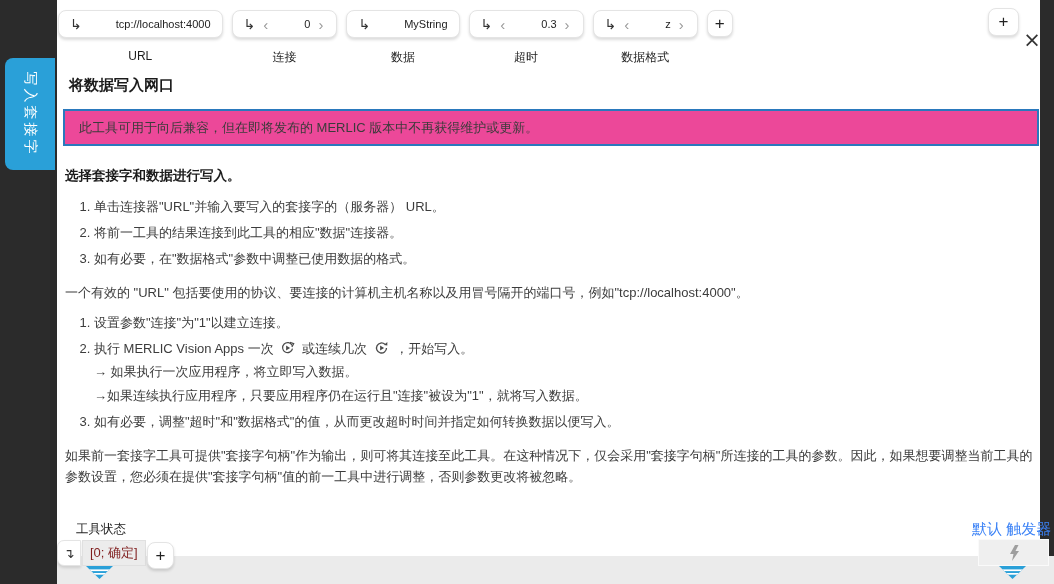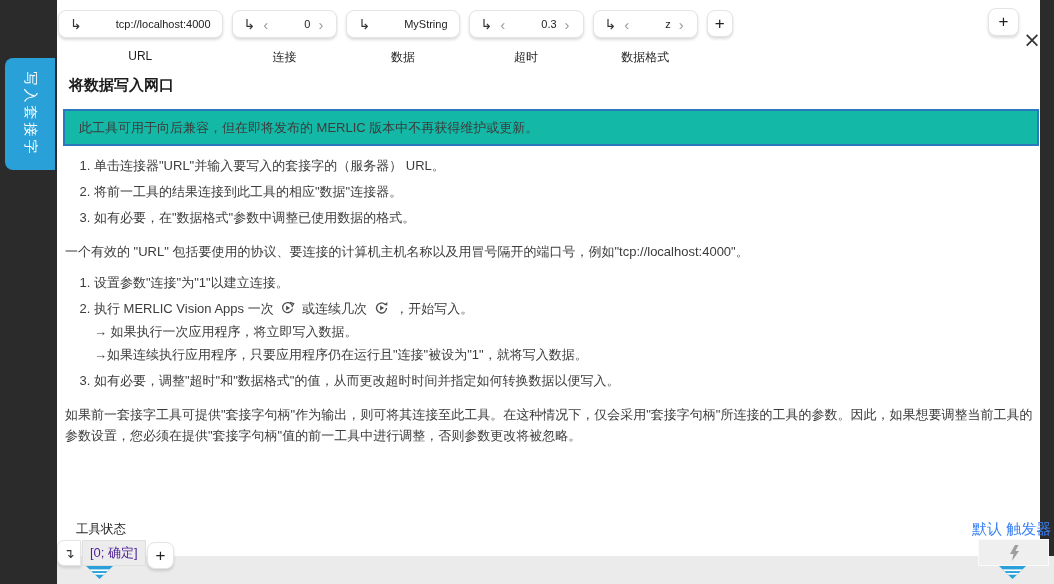--- a/index.html
+++ b/index.html
@@ -53,21 +53,21 @@
   .close-btn {
     position:absolute; left:1021px; top:29px; width:22px; height:22px;
     font-size:21px; color:#333; line-height:22px; text-align:center; cursor:pointer;
     font-family:"DejaVu Sans",sans-serif;
   }
 
   
   .content { position:absolute; left:63px; top:73px; width:976px; font-size:13px; line-height:1.62; }
   .doc-title { font-size:15px; font-weight:bold; color:#1b1b1b; margin-left:6px; }
   .notice {
-    margin-top:12px; border:2px solid #2a79bd; background:#14b8a6;
+    margin-top:12px; border:2px solid #2a79bd; background:#ec4899;
     padding:6px 14px; color:#3b3b3b; font-size:13px;
   }
   .section-h { margin-top:19px; margin-left:2px; font-size:13.5px; font-weight:bold; color:#1b1b1b; }
   ol { margin-top:9px; padding-left:31px; }
   ol li { margin-bottom:5px; }
   .para { margin-top:13px; margin-left:2px; }
   .sub-line { margin-top:2px; }
   .inline-ico { display:inline-block; width:15px; height:14px; vertical-align:-2px; margin:0 3px; }
 
   
@@ -75,21 +75,21 @@
   .status-conn {
     position:absolute; left:57px; top:540px; width:24px; height:26px;
     background:#fff; border:1px solid #e4e4e4; border-radius:7px 0 0 7px;
     box-shadow:0 2px 3px rgba(0,0,0,0.12);
     display:flex; align-items:center; justify-content:center; cursor:pointer;
   }
   .status-conn .conn-icon { font-size:13px; }
   .status-value {
     position:absolute; left:82px; top:540px; height:26px; padding:0 7px;
     background:#ececec; border:1px solid #e0e0e0;
-    font-size:13px; color:#4c1d95; line-height:24px; white-space:nowrap; cursor:pointer;
+    font-size:13px; color:#7f1d1d; line-height:24px; white-space:nowrap; cursor:pointer;
   }
   .status-add { position:absolute; left:147px; top:542px; width:27px; height:27px; }
 
   
   .trigger-label { position:absolute; left:972px; top:520px; width:76px; text-align:center; font-size:15px; color:#3b82f6; white-space:nowrap; }
   .trigger-box {
     position:absolute; left:978px; top:539px; width:71px; height:27px;
     background:#efefef; border:1px solid #fafafa;
     display:flex; align-items:center; justify-content:center; cursor:pointer;
   }
@@ -161,20 +161,21 @@
   </div>
 
   <div class="add-btn add-btn-right">+</div>
   <div class="close-btn">×</div>
 
   <div class="content">
     <div class="doc-title">将数据写入网口</div>
 
     <div class="notice">此工具可用于向后兼容，但在即将发布的 MERLIC 版本中不再获得维护或更新。</div>
 
+    <div class="section-h">选择套接字和数据进行写入。</div>
     <ol>
       <li>单击连接器"URL"并输入要写入的套接字的（服务器） URL。</li>
       <li>将前一工具的结果连接到此工具的相应"数据"连接器。</li>
       <li>如有必要，在"数据格式"参数中调整已使用数据的格式。</li>
     </ol>
 
     <div class="para">一个有效的 "URL" 包括要使用的协议、要连接的计算机主机名称以及用冒号隔开的端口号，例如"tcp://localhost:4000"。</div>
 
     <ol>
       <li>设置参数"连接"为"1"以建立连接。</li>

